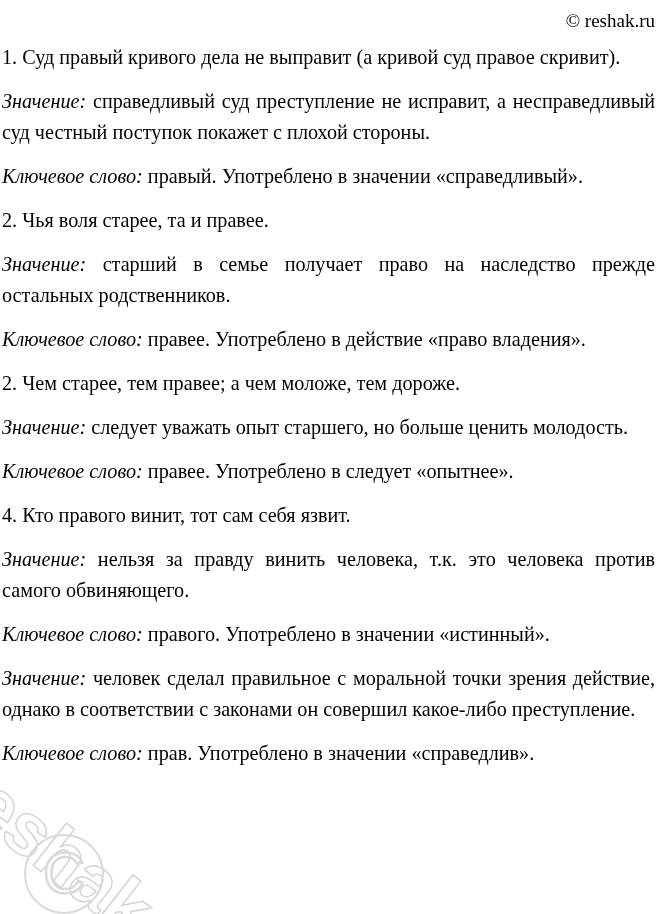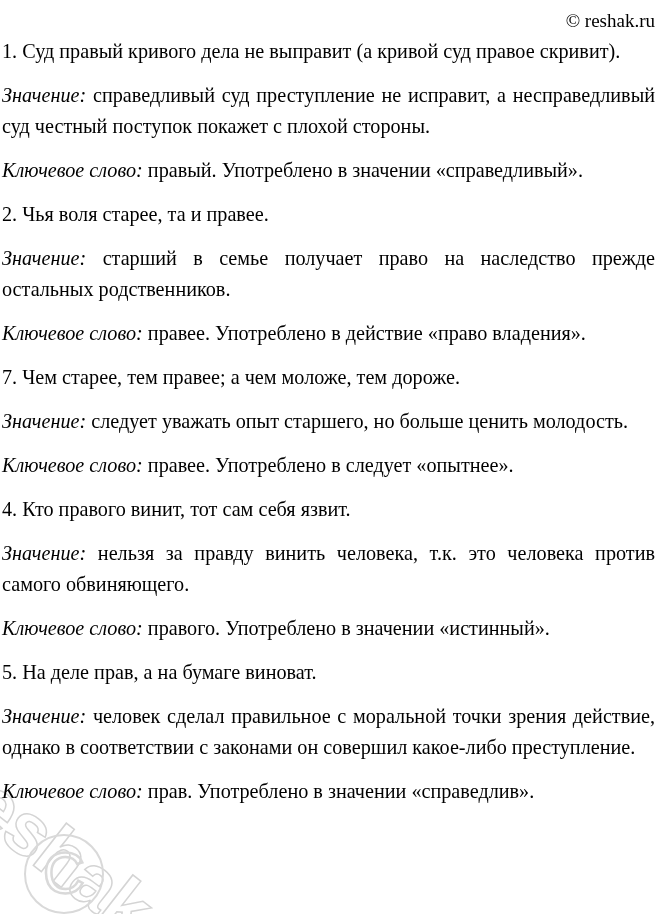--- a/index.html
+++ b/index.html
@@ -101,21 +101,21 @@
     padding: 0;
     font-size: 20.2px;
     line-height: 31px;
     text-align: justify;
     text-justify: inter-word;
   }
   p.para.gap {
     margin-top: 13px;
   }
   p.para.gap-first {
-    margin-top: 10px;
+    margin-top: 16px;
   }
   .lbl {
     font-style: italic;
   }
 </style>
 </head>
 <body>
 
 <div id="page">
 
@@ -135,30 +135,29 @@
           <p class="para gap-first">1. Суд правый кривого дела не выправит (а кривой суд правое скривит).</p>
           <p class="para gap"><span class="lbl">Значение:</span> <span>справедливый суд преступление не исправит, а несправедливый суд честный поступок покажет с плохой стороны.</span></p>
           <p class="para gap"><span class="lbl">Ключевое слово:</span> <span>правый. Употреблено в значении «справедливый».</span></p>
         </div>
         <div>
           <p class="para gap">2. Чья воля старее, та и правее.</p>
           <p class="para gap"><span class="lbl">Значение:</span> <span>старший в семье получает право на наследство прежде остальных родственников.</span></p>
           <p class="para gap"><span class="lbl">Ключевое слово:</span> <span>правее. Употреблено в действие «право владения».</span></p>
         </div>
         <div>
-          <p class="para gap">7. Чем старее, тем правее; а чем моложе, тем дороже.</p>
+          <p class="para gap">2. Чем старее, тем правее; а чем моложе, тем дороже.</p>
           <p class="para gap"><span class="lbl">Значение:</span> <span>следует уважать опыт старшего, но больше ценить молодость.</span></p>
           <p class="para gap"><span class="lbl">Ключевое слово:</span> <span>правее. Употреблено в следует «опытнее».</span></p>
         </div>
         <div>
           <p class="para gap">4. Кто правого винит, тот сам себя язвит.</p>
           <p class="para gap"><span class="lbl">Значение:</span> <span>нельзя за правду винить человека, т.к. это человека против самого обвиняющего.</span></p>
           <p class="para gap"><span class="lbl">Ключевое слово:</span> <span>правого. Употреблено в значении «истинный».</span></p>
         </div>
         <div>
-          <p class="para gap">5. На деле прав, а на бумаге виноват.</p>
           <p class="para gap"><span class="lbl">Значение:</span> <span>человек сделал правильное с моральной точки зрения действие, однако в соответствии с законами он совершил какое-либо преступление.</span></p>
           <p class="para gap"><span class="lbl">Ключевое слово:</span> <span>прав. Употреблено в значении «справедлив».</span></p>
         </div>
       </div>
 
   </div>
 </div>
 
 </body></html>

